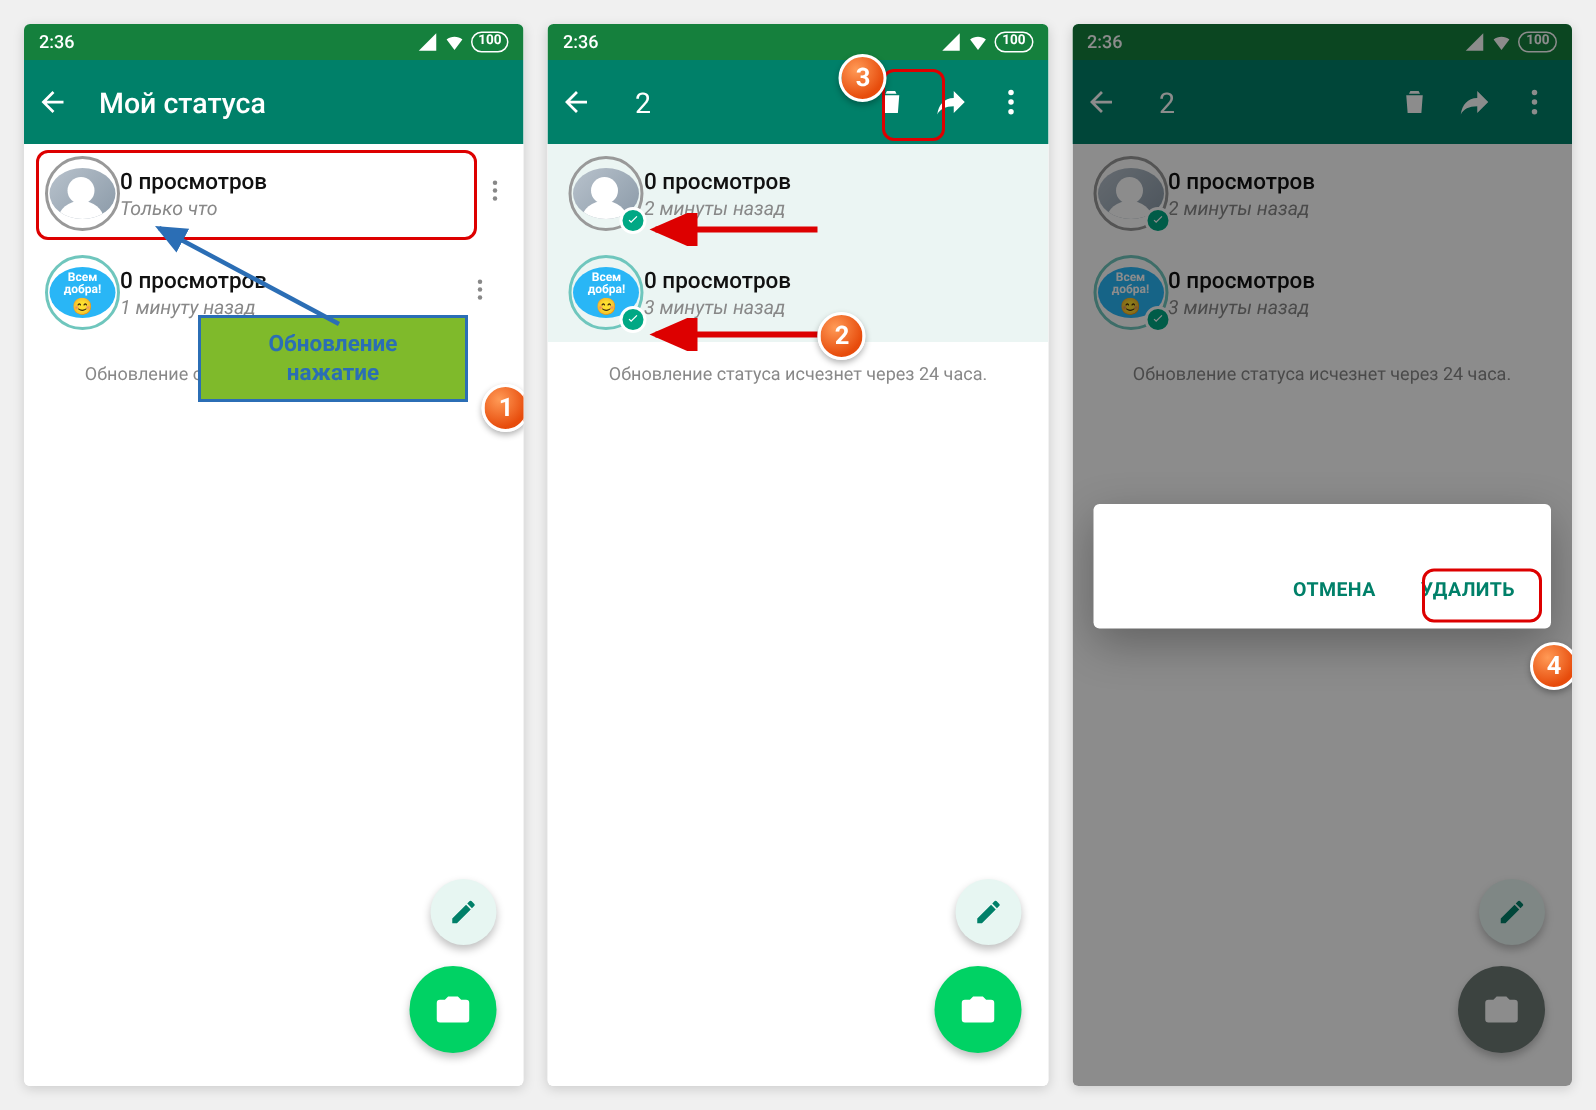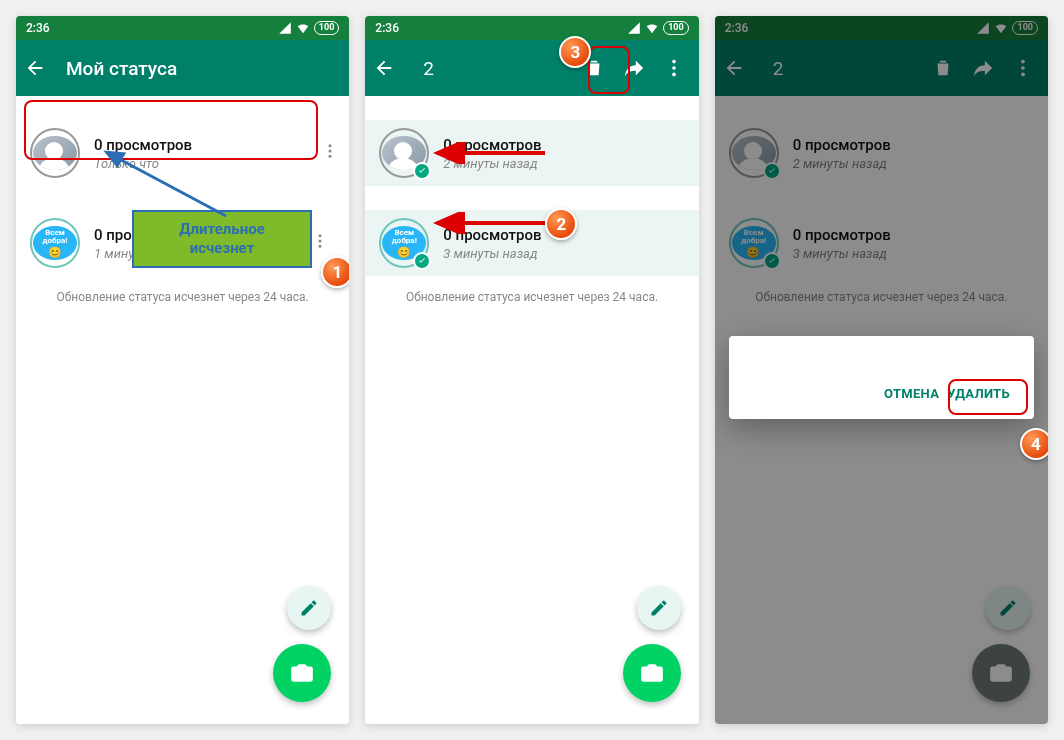--- a/index.html
+++ b/index.html
@@ -47,23 +47,22 @@
     padding: 0 8px;
     gap: 20px;
   }
   .appbar .title { font-size: 19px; font-weight:500; flex:1; }
   .appbar .sel-title { font-size: 19px; font-weight:400; flex:1; padding-left:8px;}
   .appbar .actions { display:flex; gap:18px; align-items:center; padding-right:6px; }
   .appbar svg { width:22px; height:22px; fill:#fff; }
   .back-arrow { width:22px; height:22px; fill:#fff; }
   .content { flex:1; background:#fff; position:relative; overflow:hidden; }
   .row {
-    display:flex; align-items:center; padding:8px 14px; gap:14px;
+    display:flex; align-items:center; padding:8px 14px; 
     position:relative;
-    margin-top:24px;
   }
   .avatar-wrap { position:relative; width:50px; height:50px; }
   .avatar-ring {
     width:50px; height:50px; border-radius:50%;
     border:2px solid #999; padding:1px;
     display:flex; align-items:center; justify-content:center;
   }
   .avatar-ring.teal { border-color:#6fc6bd; }
   .avatar {
     width:44px; height:34px; border-radius:50%;
@@ -127,21 +126,21 @@
     position:absolute; inset:0; background:rgba(0,0,0,0.45);
     z-index:10;
   }
   .dialog {
     position:absolute; left:14px; right:14px; top:320px;
     background:#fff; border-radius:4px;
     box-shadow:0 10px 30px rgba(0,0,0,0.3);
     padding:20px 20px 10px; z-index:20;
   }
   .dialog-text { font-size:14px; color:#333; line-height:1.4; }
-  .dialog-actions { display:flex; justify-content:flex-end; margin-top:22px; }
+  .dialog-actions { display:flex; justify-content:flex-end; gap:22px; margin-top:22px; }
   .dialog-btn { font-size:13px; font-weight:bold; color:#008069; letter-spacing:0.3px; padding:8px 4px; }
   .row.selected { background:#ebf5f3; }
 </style>
 </head>
 <body>
 
 <div class="phone">
   <div class="statusbar">
     <span>2:36</span>
     <div class="icons">
@@ -197,21 +196,21 @@
         <svg viewBox="0 0 24 24">
             <circle cx="12" cy="5" r="2"></circle>
             <circle cx="12" cy="12" r="2"></circle>
             <circle cx="12" cy="19" r="2"></circle>
           </svg>
       </div>
     </div>
     <div class="footer-note">Обновление статуса исчезнет через 24 часа.</div>
 
     <div class="highlight-red" style="left:8px; top:4px; width:294px; height:60px;"></div>
-    <div class="callout" style="left:116px; top:114px; width:180px;">Длительное исчезнет</div>
+    <div class="callout" style="left:116px; top:114px; width:180px;">Обновление нажатие</div>
     <svg class="arrow-line" style="left:80px; top:50px; width:140px; height:80px;" viewBox="0 0 140 80">
       <defs>
           <marker id="ah1" markerWidth="8" markerHeight="8" refX="6" refY="3" orient="auto">
             <path d="M0,0 L7,3 L0,6 z" fill="#2b6eb5"></path>
           </marker>
         </defs>
       <line x1="130" y1="70" x2="10" y2="6" stroke="#2b6eb5" stroke-width="3" marker-end="url(#ah1)"></line>
     </svg>
 
     <div class="fab small">

